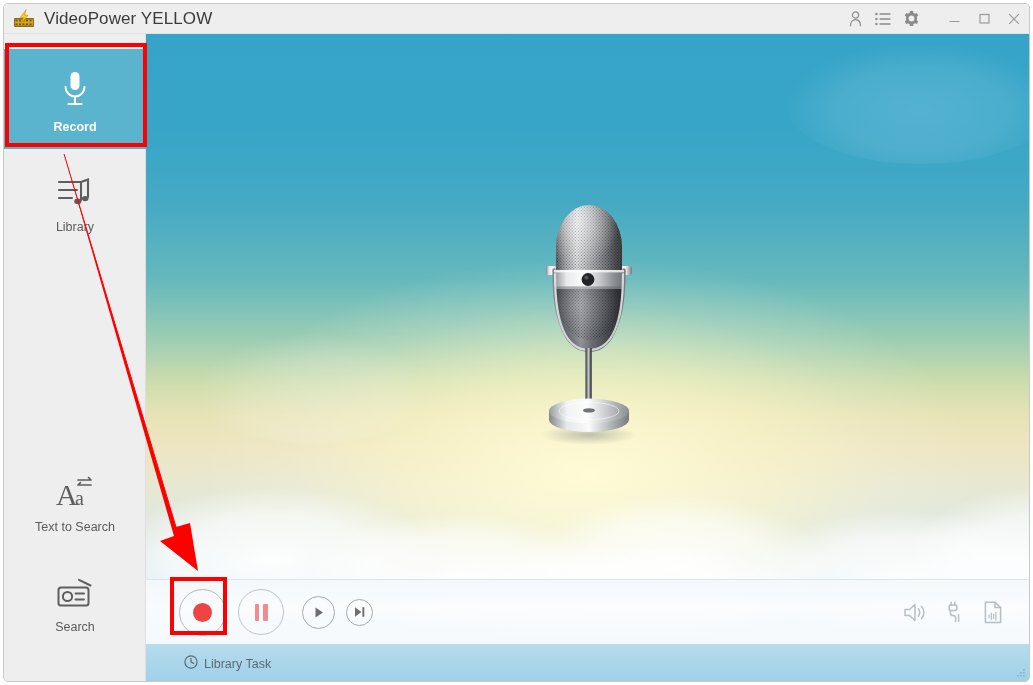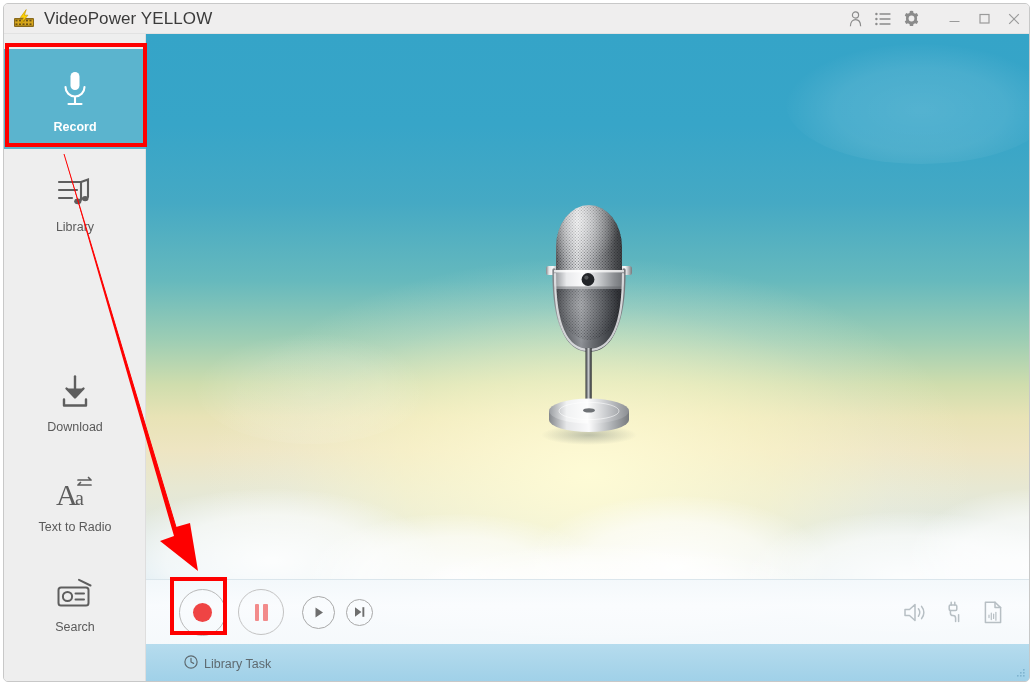--- a/index.html
+++ b/index.html
@@ -356,43 +356,33 @@
           <path d="M24 6 L24 24"></path>
           <path d="M24 6 L31 3.5 L31 21"></path>
           <ellipse cx="20.8" cy="25.3" rx="3.6" ry="2.9" fill="#5e5e5e" stroke="none"></ellipse>
           <ellipse cx="28.2" cy="22.6" rx="3.3" ry="2.7" fill="#5e5e5e" stroke="none"></ellipse>
         </svg>
       </span>
       <span class="nav-label">Library</span>
     </div>
 
 
-    <div class="nav-item" style="top:315px;">
-      <span class="nav-icon">
-        <svg width="34" height="36" viewBox="0 0 34 36" fill="none" stroke="#5e5e5e" stroke-width="2.4" stroke-linecap="round" stroke-linejoin="round">
-          <line x1="17" y1="2.5" x2="17" y2="21"></line>
-          <path d="M8.5 14.5 L17 23.5 L25.5 14.5" fill="#5e5e5e" stroke="#5e5e5e"></path>
-          <path d="M6 25.5 L6 31.5 L28 31.5 L28 25.5"></path>
-        </svg>
-      </span>
-      <span class="nav-label">Download</span>
-    </div>
 
     <div class="nav-item" style="top:415px;">
       <span class="nav-icon">
         <svg width="40" height="36" viewBox="0 0 40 36">
           <text x="1" y="31" font-family="'Liberation Serif', serif" font-size="30" fill="#5e5e5e">A</text>
           <text x="20" y="31" font-family="'Liberation Serif', serif" font-size="20" fill="#5e5e5e">a</text>
           <g stroke="#5e5e5e" stroke-width="1.7" fill="none" stroke-linecap="round" stroke-linejoin="round">
             <path d="M23 6 L36 6 M33.5 3.5 L36 6"></path>
             <path d="M36 11 L23 11 M25.5 8.5 L23 11"></path>
           </g>
         </svg>
       </span>
-      <span class="nav-label">Text to Radio</span>
+      <span class="nav-label">Text to Search</span>
     </div>
 
     <div class="nav-item" style="top:515px;">
       <span class="nav-icon">
         <svg width="38" height="32" viewBox="0 0 38 32" fill="none" stroke="#5e5e5e" stroke-width="2" stroke-linecap="round">
           <line x1="23" y1="1.8" x2="34.5" y2="7.5"></line>
           <rect x="2.5" y="9.5" width="30" height="18" rx="2.5"></rect>
           <circle cx="11.5" cy="18.5" r="4.6"></circle>
           <line x1="19.5" y1="15.5" x2="28" y2="15.5"></line>
           <line x1="19.5" y1="21.5" x2="28" y2="21.5"></line>

